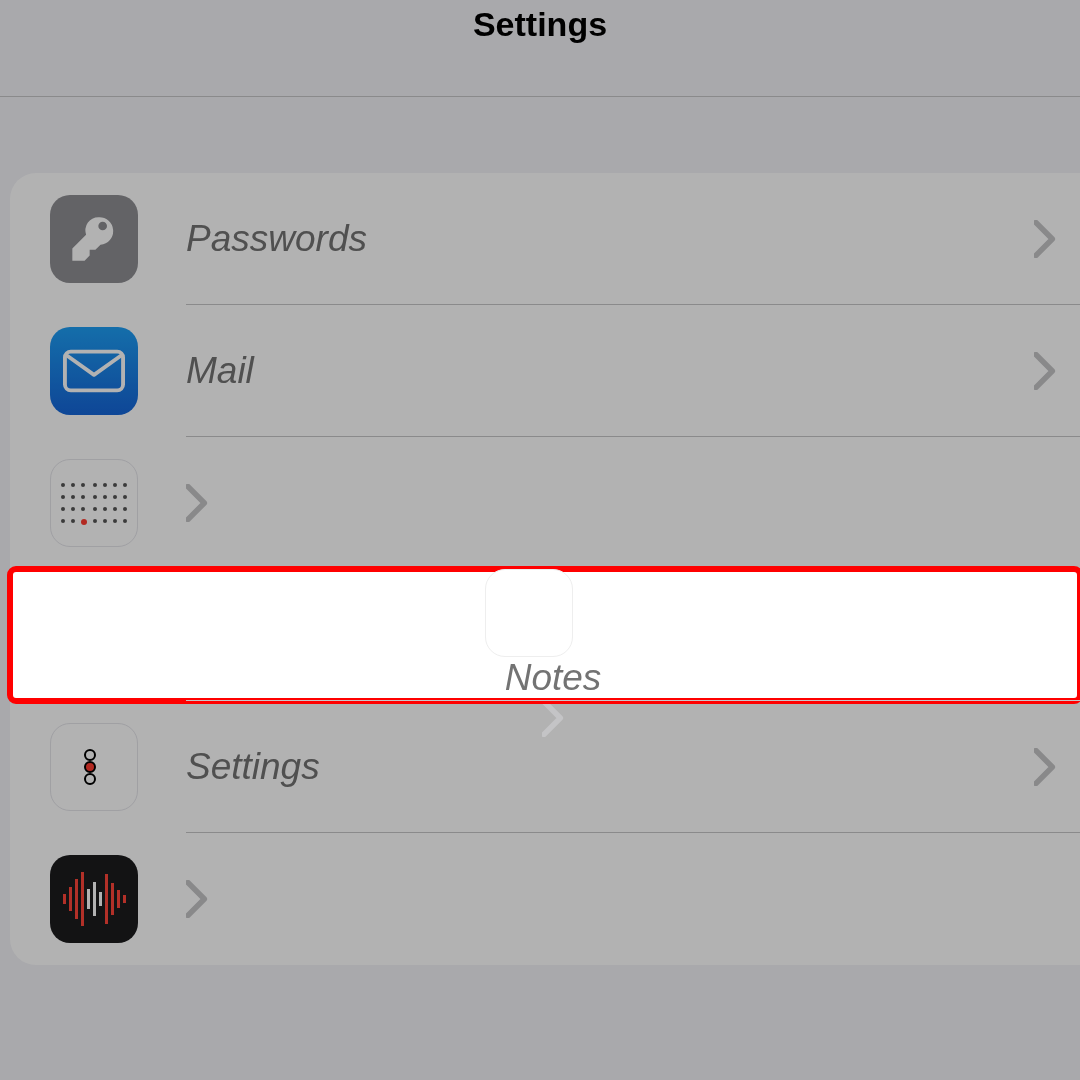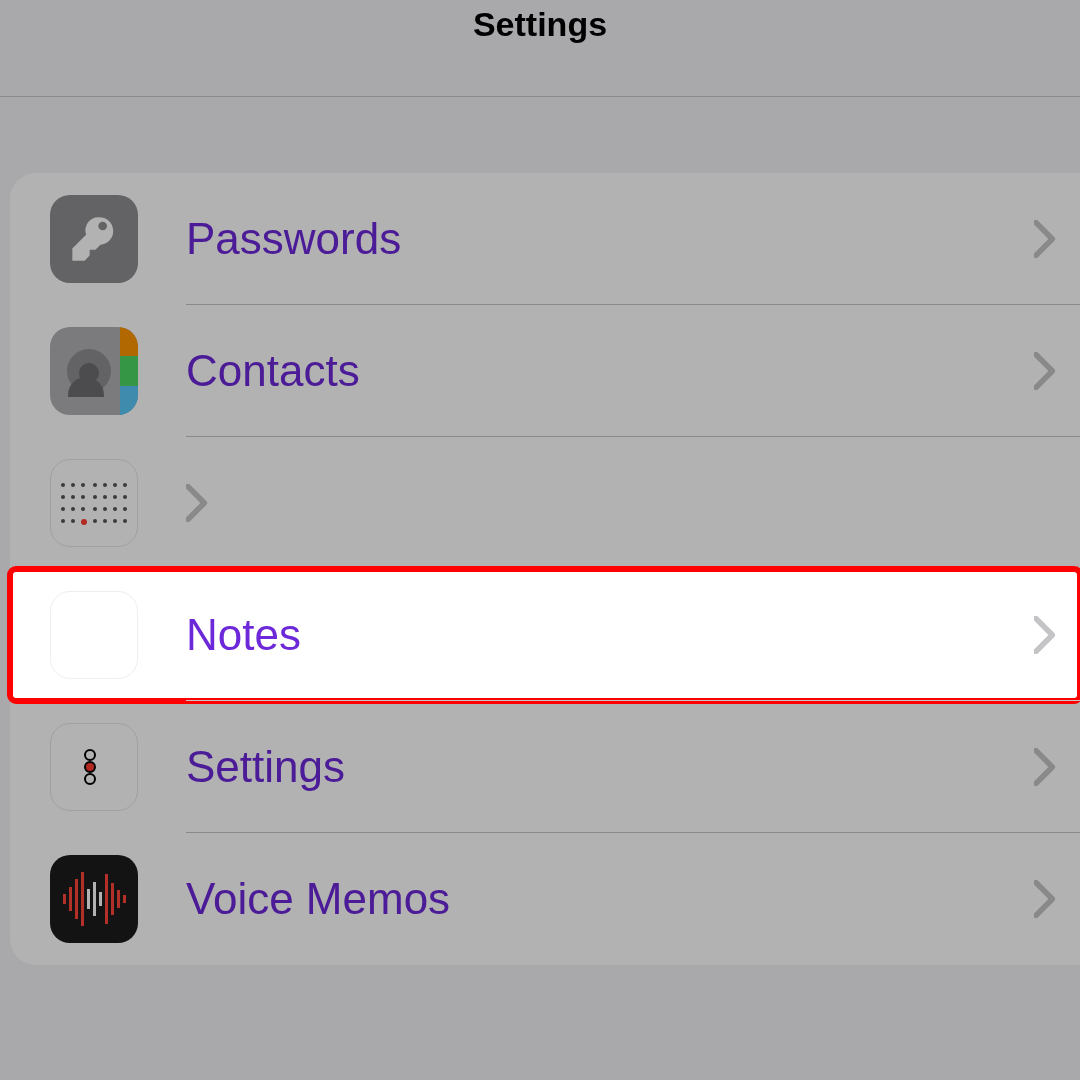--- a/index.html
+++ b/index.html
@@ -48,24 +48,25 @@
     flex: 0 0 88px;
     margin-right: 48px;
     display: flex;
     align-items: center;
     justify-content: center;
     overflow: hidden;
     position: relative;
   }
 
   .row .label {
-    font-size: 44px;
+    font-size: 37px;
     font-weight: 400;
-    color: #6d28d9;
+    color: #737373;
     flex: 1 1 auto;
+    font-style: italic;
   }
 
   .row .chev {
     flex: 0 0 auto;
     width: 22px;
     height: 38px;
     color: #c4c4c6;
   }
   .row .chev svg { display:block; }
 
@@ -88,21 +89,21 @@
   }
 
   
   .dim {
     position: absolute;
     inset: 0;
     background: rgba(0,0,0,0.30);
     pointer-events: none;
     z-index: 3;
   }
-  .row.highlight { position: relative; }
+  .row.highlight { position: relative; flex-direction: column; }
 
   
 
   
   .icon-passwords { background:#8e8e93; }
   .icon-passwords svg { fill:#fff; width:52px; height:52px; }
 
   
   .icon-mail { background: linear-gradient(180deg,#1e9ef4 0%,#1565d8 100%); }
   .icon-mail svg { width:62px; height:44px; }
@@ -161,38 +162,36 @@
       </div>
       <div class="label">Passwords</div>
       <div class="chev">
         <svg viewBox="0 0 12 20" width="22" height="38">
             <path d="M1 1l9 9-9 9" stroke="currentColor" stroke-width="3" fill="none" stroke-linecap="round" stroke-linejoin="round"></path>
           </svg>
       </div>
       <div class="sep"></div>
     </div>
 
-
-    <div class="row">
-      <div class="iconwrap icon-contacts">
-        <div class="silh"></div>
-        <div class="tabs">
-            <span class="t1"></span>
-            <span class="t2"></span>
-            <span class="t3"></span>
-          </div>
-      </div>
-      <div class="label">Contacts</div>
-      <div class="chev">
-        <svg viewBox="0 0 12 20" width="22" height="38">
-            <path d="M1 1l9 9-9 9" stroke="currentColor" stroke-width="3" fill="none" stroke-linecap="round" stroke-linejoin="round"></path>
-          </svg>
-      </div>
-      <div class="sep"></div>
-    </div>
+    <div class="row">
+      <div class="iconwrap icon-mail">
+        <svg viewBox="0 0 64 44">
+            <rect x="2" y="2" width="60" height="40" rx="6" fill="none" stroke="#fff" stroke-width="4"></rect>
+            <path d="M4 6l28 20L60 6" fill="none" stroke="#fff" stroke-width="4" stroke-linecap="round" stroke-linejoin="round"></path>
+          </svg>
+      </div>
+      <div class="label">Mail</div>
+      <div class="chev">
+        <svg viewBox="0 0 12 20" width="22" height="38">
+            <path d="M1 1l9 9-9 9" stroke="currentColor" stroke-width="3" fill="none" stroke-linecap="round" stroke-linejoin="round"></path>
+          </svg>
+      </div>
+      <div class="sep"></div>
+    </div>
+
 
     <div class="row">
       <div class="iconwrap icon-calendar">
         <div class="bar"></div>
         <div class="dots">
           <i></i>
             <i></i>
             <i></i>
             <i></i>
             <i></i>
@@ -280,21 +279,20 @@
           <span style="height:54px"></span>
             <span class="w" style="height:20px"></span>
             <span class="w" style="height:34px"></span>
           <span class="w" style="height:14px"></span>
             <span style="height:50px"></span>
             <span style="height:32px"></span>
           <span style="height:18px"></span>
             <span style="height:8px"></span>
         </div>
       </div>
-      <div class="label">Voice Memos</div>
       <div class="chev">
         <svg viewBox="0 0 12 20" width="22" height="38">
             <path d="M1 1l9 9-9 9" stroke="currentColor" stroke-width="3" fill="none" stroke-linecap="round" stroke-linejoin="round"></path>
           </svg>
       </div>
     </div>
 
   </div>
 </div>
 

